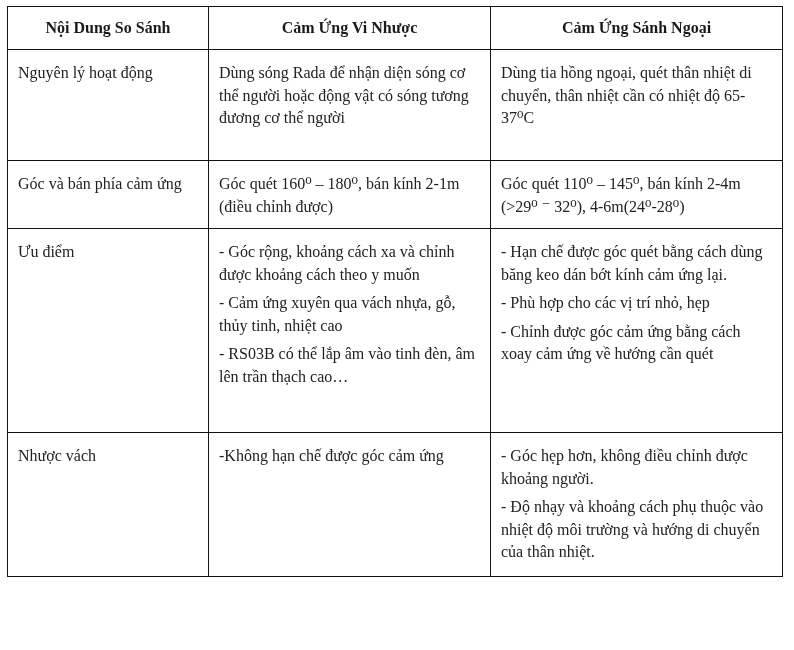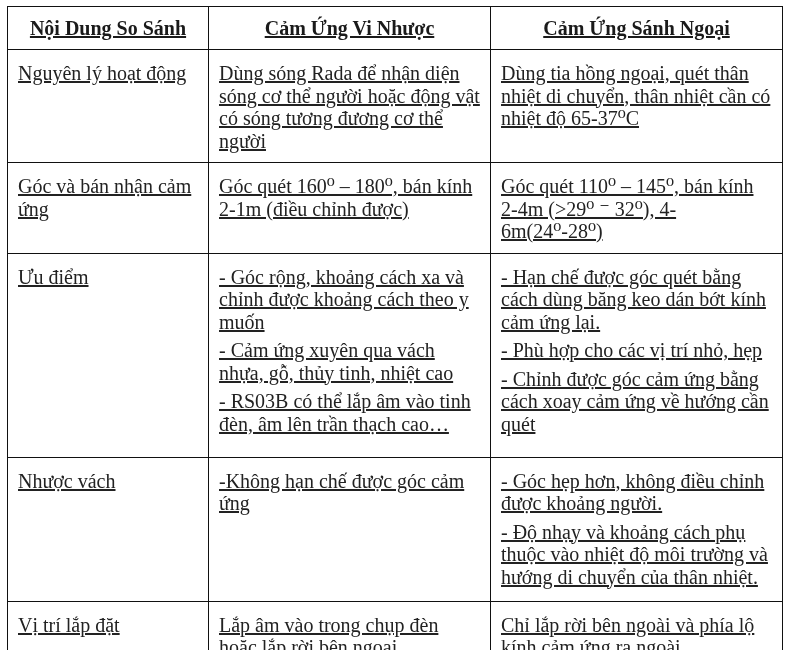--- a/index.html
+++ b/index.html
@@ -19,25 +19,24 @@
       position: absolute;
       left: 7px;
       top: 6px;
       width: 775px;
       border-collapse: collapse;
       table-layout: fixed;
     }
     table.cmp td, table.cmp th {
       border: 1.5px solid #111111;
       vertical-align: top;
-      font-size: 20px;
+      font-size: 16px;
       line-height: 22.5px;
       padding: 0 10px;
       text-align: left;
-      text-decoration: underline;
     }
     table.cmp th {
       font-weight: bold;
       text-align: center;
       vertical-align: middle;
       height: 42px;
       padding: 0 6px;
       color: #1a1a1a;
     }
     col.c1 { width: 201px; }
@@ -82,21 +81,21 @@
         </td>
       <td>
           <div class="cell">
             <p>Dùng tia hồng ngoại, quét thân nhiệt di chuyển, thân nhiệt cần có nhiệt độ 65-37⁰C</p>
           </div>
         </td>
     </tr>
     <tr class="r2">
       <td>
           <div class="cell">
-            <p>Góc và bán nhận cảm ứng</p>
+            <p>Góc và bán phía cảm ứng</p>
           </div>
         </td>
       <td>
           <div class="cell">
             <p>Góc quét 160⁰ – 180⁰, bán kính 2-1m (điều chỉnh được)</p>
           </div>
         </td>
       <td>
           <div class="cell">
             <p>Góc quét 110⁰ – 145⁰, bán kính 2-4m (&gt;29⁰ ⁻ 32⁰), 4-6m(24⁰-28⁰)</p>
@@ -135,31 +134,14 @@
             <p>-Không hạn chế được góc cảm ứng</p>
           </div>
         </td>
       <td>
           <div class="cell">
         <p>- Góc hẹp hơn, không điều  chỉnh được khoảng người.</p>
         <p>- Độ nhạy và khoảng cách phụ thuộc vào nhiệt độ môi trường và hướng di chuyển của thân nhiệt.</p>
       </div>
         </td>
     </tr>
-    <tr class="r5">
-      <td>
-          <div class="cell">
-            <p>Vị trí lắp đặt</p>
-          </div>
-        </td>
-      <td>
-          <div class="cell">
-            <p>Lắp âm vào trong chụp đèn hoặc lắp rời bên ngoai</p>
-          </div>
-        </td>
-      <td>
-          <div class="cell">
-            <p>Chỉ lắp rời bên ngoài và phía lộ kính cảm ứng ra ngoài</p>
-          </div>
-        </td>
-    </tr>
   </tbody>
 </table>
 
 </body></html>

